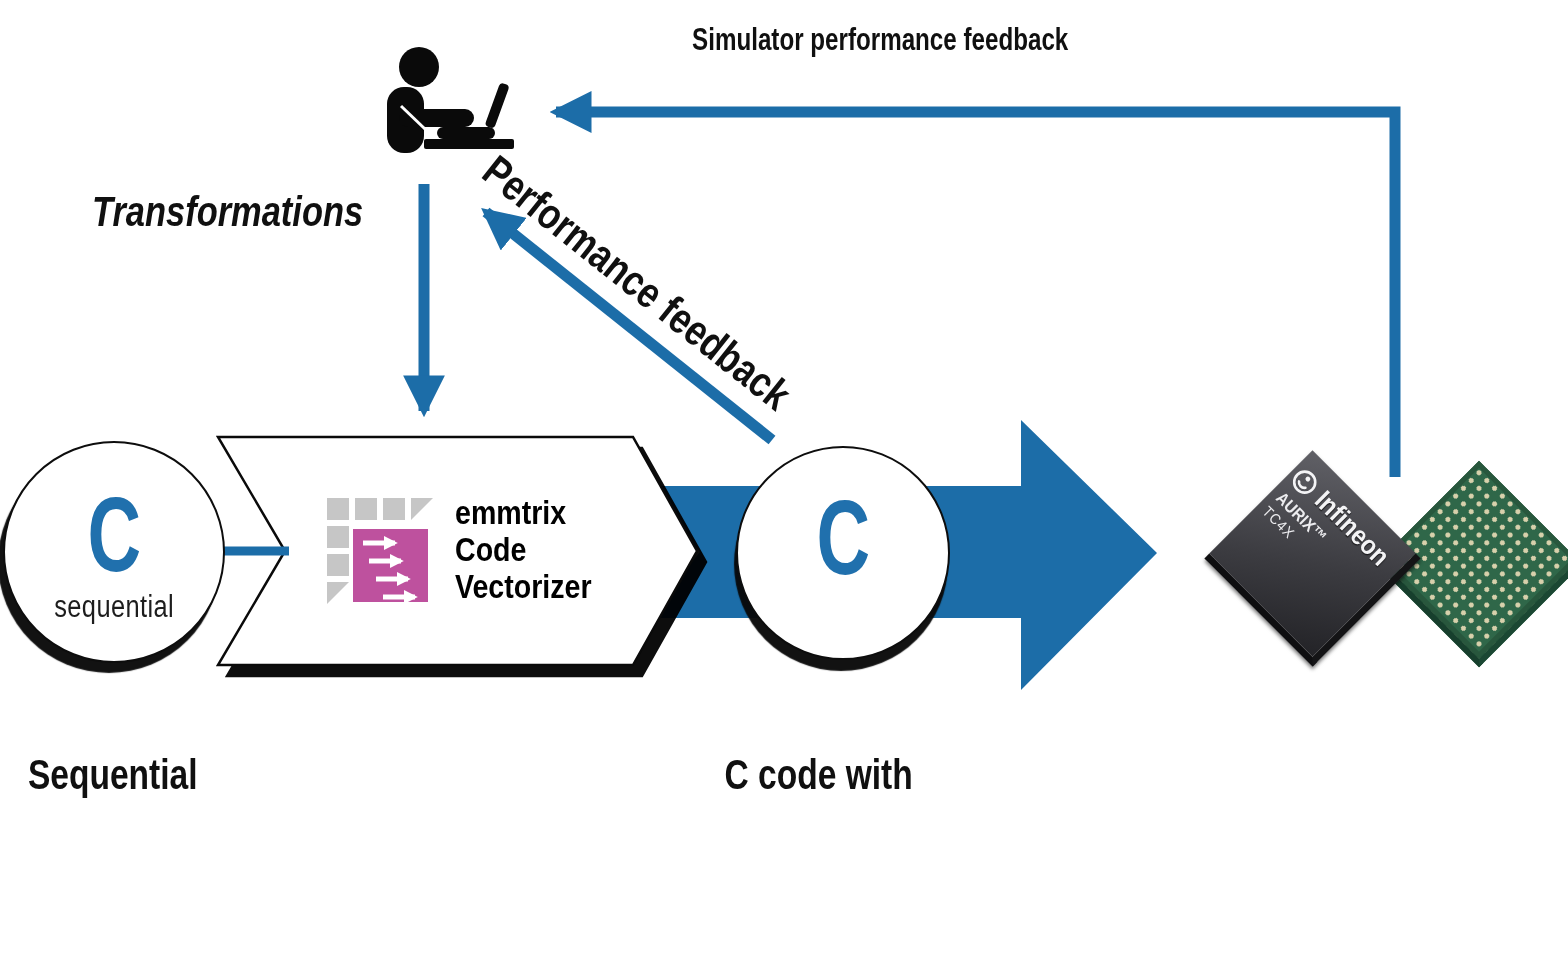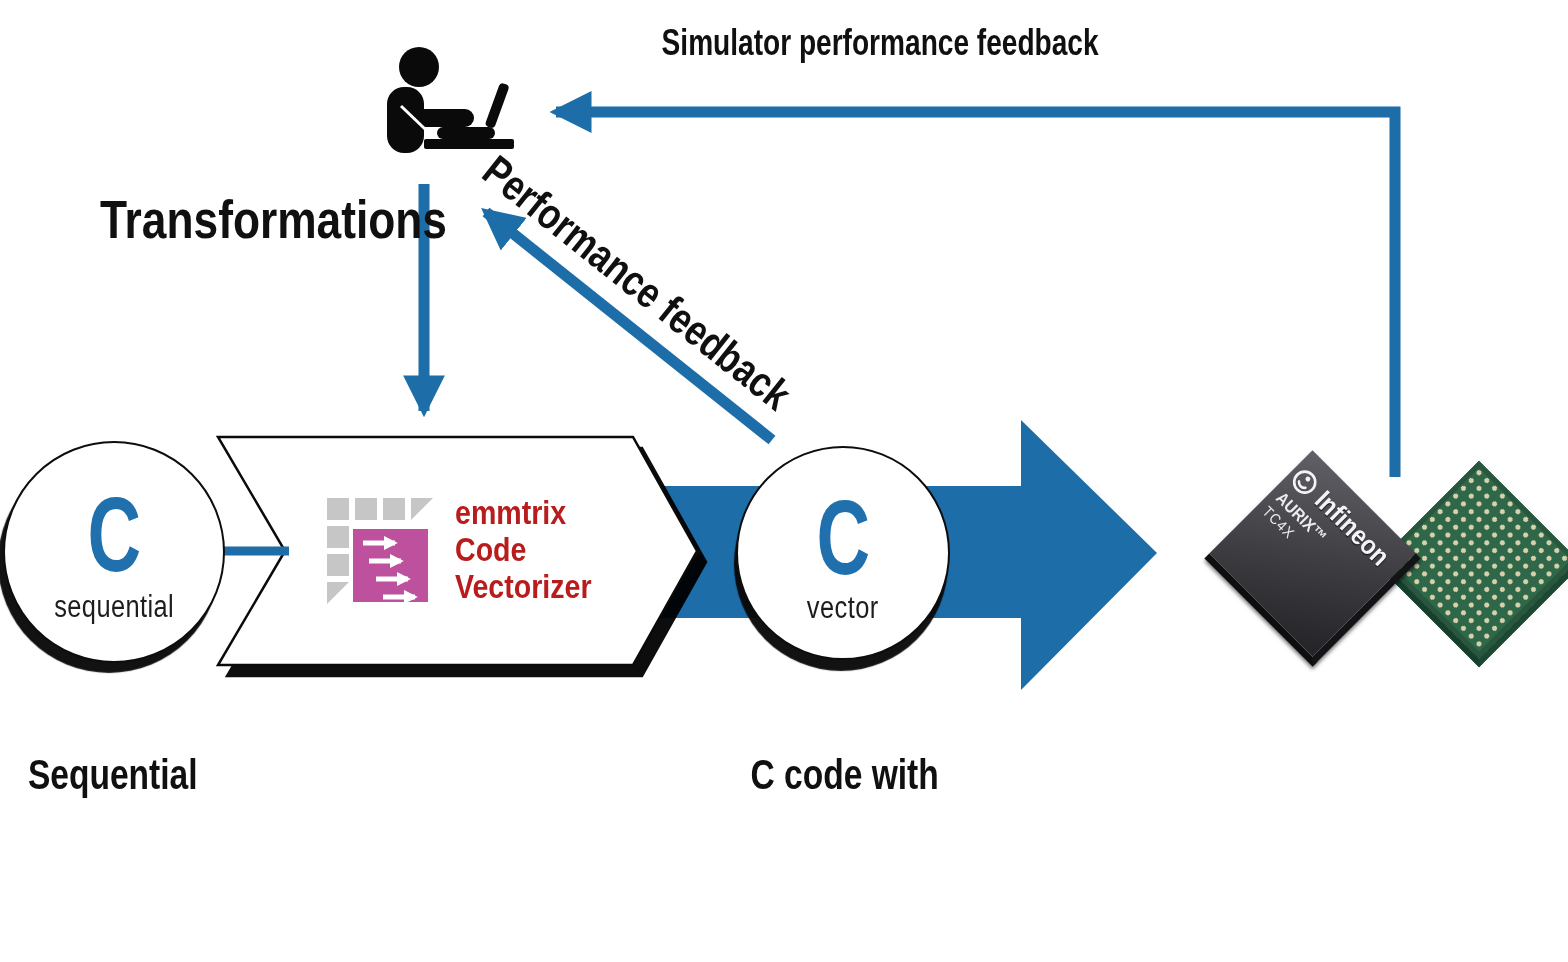--- a/index.html
+++ b/index.html
@@ -7,28 +7,28 @@
     position:relative;width:1568px;height:962px;background:#ffffff;
     overflow:hidden;font-family:"Liberation Sans",sans-serif;color:#111;
   }
   .layer{position:absolute;left:0;top:0;}
   .abs{position:absolute;}
   .lbl{font-weight:700;color:#101010;white-space:nowrap;}
   .squeeze{display:inline-block;transform:scaleX(0.78);transform-origin:center;}
   .squeeze-l{display:inline-block;transform:scaleX(0.82);transform-origin:left center;}
 
   
-  #sim-feedback{left:600px;top:22px;width:560px;text-align:center;font-size:36px;}
-  #transformations{left:100px;top:188px;font-size:54px;}
+  #sim-feedback{left:600px;top:22px;width:560px;text-align:center;font-size:31px;}
+  #transformations{left:92px;top:188px;font-size:42px;font-style:italic;}
   #perf-feedback{left:504px;top:146px;font-size:43px;transform:rotate(38.5deg);transform-origin:left top;}
 
   
   .caption{text-align:center;font-size:43px;line-height:52px;}
   #caption-left{left:0px;top:748px;width:225px;}
-  #caption-right{left:680px;top:748px;width:330px;}
+  #caption-right{left:654px;top:748px;width:330px;}
 
   
   .c-circle{
     background:#fff;border:2px solid #0d0d0d;border-radius:50%;
     box-shadow:-5px 10px 1px 0 rgba(8,8,8,0.96);
   }
   #circle-seq{left:3px;top:441px;width:218px;height:218px;}
   #circle-vec{left:736px;top:446px;width:210px;height:210px;}
   .c-letter{
     position:absolute;left:0;right:0;text-align:center;
@@ -39,21 +39,21 @@
   #circle-vec .c-letter{top:36px;}
   .c-sub{
     position:absolute;left:0;right:0;text-align:center;
     font-size:31px;font-weight:400;color:#1d1d1d;letter-spacing:0.5px;
   }
   .c-sub>span{display:inline-block;transform:scaleX(0.82);}
   #circle-seq .c-sub{top:146px;}
   #circle-vec .c-sub{top:142px;}
 
   
-  #emmtrix-text{left:455px;top:494px;font-size:34px;line-height:37px;font-weight:700;color:#b91c1c;}
+  #emmtrix-text{left:455px;top:494px;font-size:34px;line-height:37px;font-weight:700;color:#000000;}
   #emmtrix-text div>span{display:inline-block;transform:scaleX(0.84);transform-origin:left center;}
 
   
   .chip{position:absolute;transform:rotate(45deg);}
   #chip-back{
     left:1406px;top:491px;width:140px;height:140px;
     background-color:#2f6749;
     background-image:radial-gradient(#d8d1ac 2.2px, rgba(0,0,0,0) 2.7px);
     background-size:11px 11px;background-position:3px 3px;
     border-right:6px solid #1b4733;border-bottom:6px solid #173f2d;
@@ -156,23 +156,20 @@
   <div class="abs" id="emmtrix-text">
     <div><span>emmtrix</span></div>
     <div><span>Code</span></div>
     <div><span>Vectorizer</span></div>
   </div>
 
   <div class="abs c-circle" id="circle-vec" style="box-shadow:-2px 11px 1px 0 rgba(8,8,8,0.96);">
     <div class="c-letter">
       <span>C</span>
     </div>
-    <div class="c-sub">
-      <span>vector</span>
-    </div>
   </div>
 
   <div class="abs lbl caption" id="caption-left">
     <div><span class="squeeze">Sequential</span></div>
   </div>
   <div class="abs lbl caption" id="caption-right">
     <div><span class="squeeze">C code with</span></div>
   </div>
 
   <div class="chip" id="chip-back"></div>

